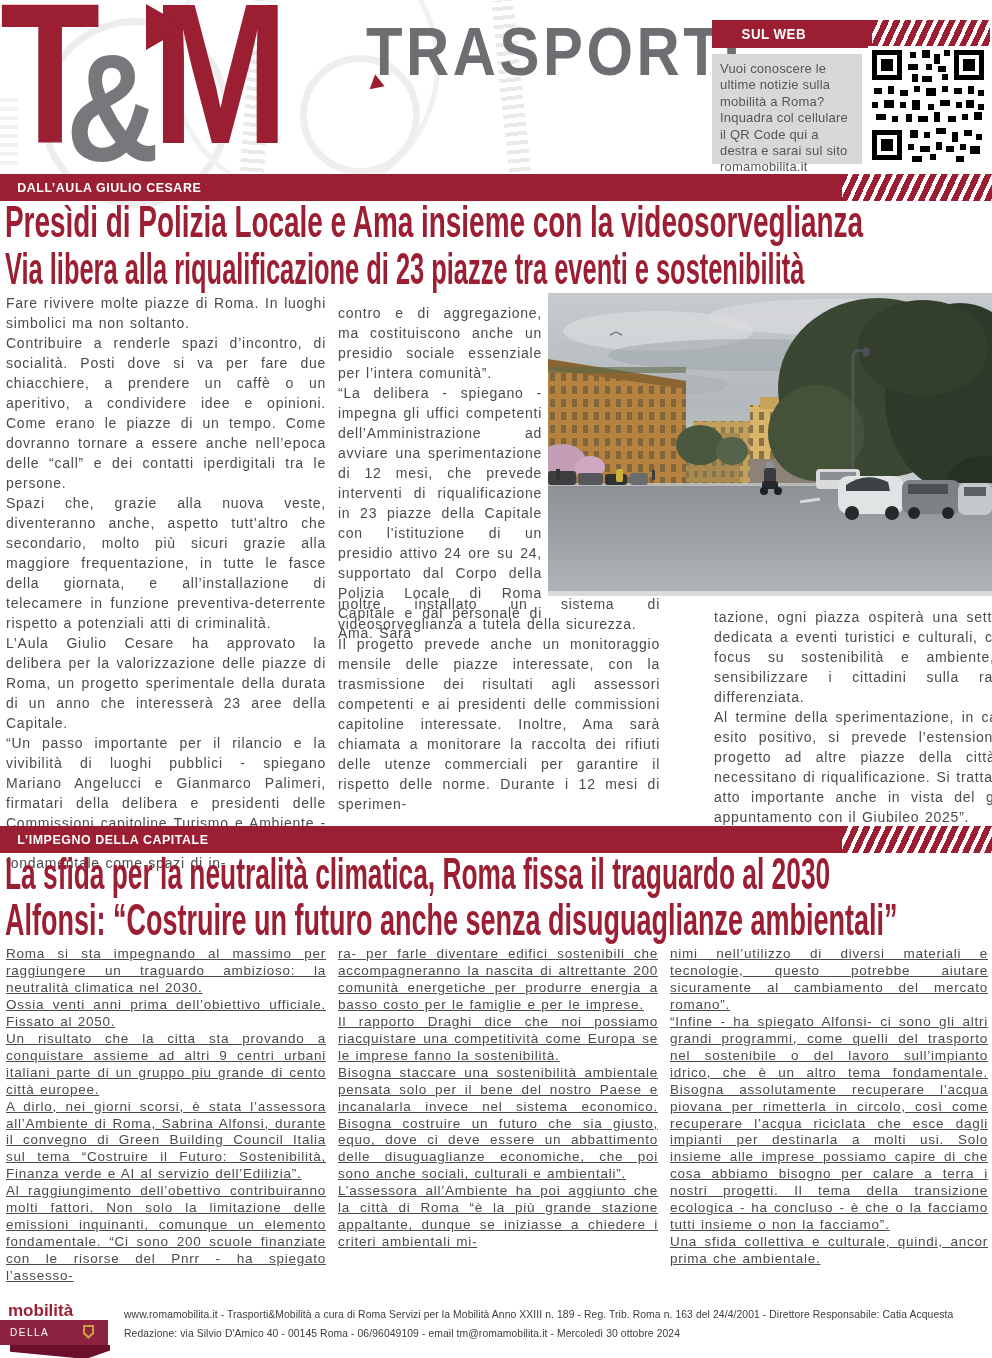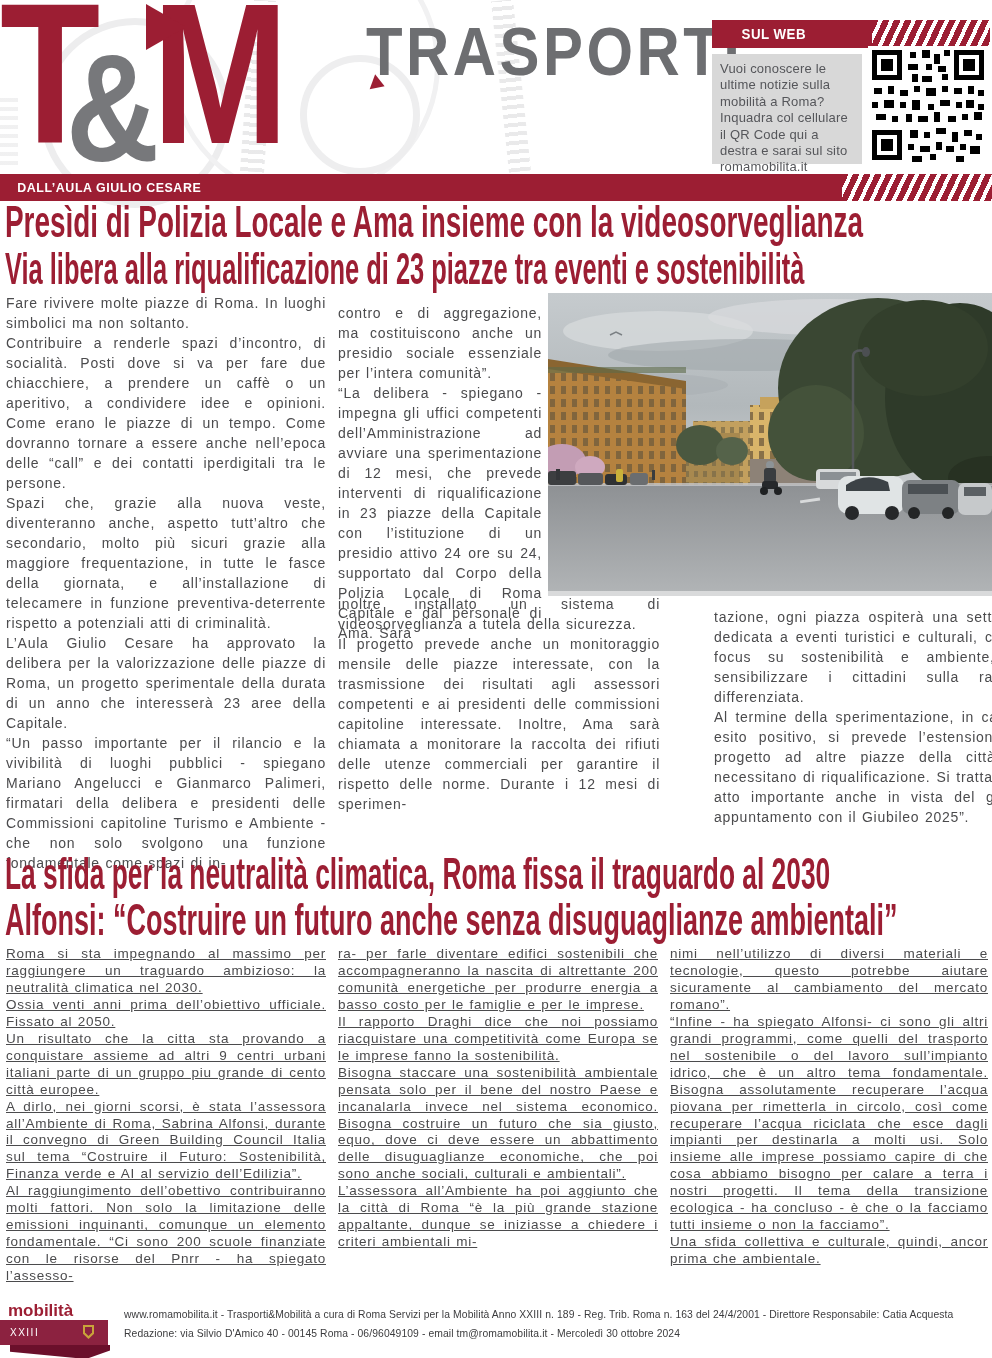--- a/index.html
+++ b/index.html
@@ -301,38 +301,42 @@
       <g>
         <circle cx="222" cy="172" r="4" fill="#8d9397"></circle>
         <rect x="216" y="175" width="12" height="15" rx="3" fill="#3a3d40"></rect>
         <rect x="214" y="188" width="16" height="8" rx="3" fill="#26282b"></rect>
         <circle cx="216" cy="198" r="4" fill="#1f2123"></circle>
           <circle cx="230" cy="198" r="4" fill="#1f2123"></circle>
       </g>
     </svg>
   </div>
 
+  <div id="bar2" class="bar">
+    <span class="kicker">L’IMPEGNO DELLA CAPITALE</span>
+    <span class="stripes"></span>
+  </div>
   <h1 id="h2a" class="headline" style="--sx:.585">La sfida per la neutralità climatica, Roma fissa il traguardo al 2030</h1>
   <h1 id="h2b" class="headline" style="--sx:.6">Alfonsi: “Costruire un futuro anche senza disuguaglianze ambientali”</h1>
 
   <p id="a2c1" class="coltext a2">Roma si sta impegnando al massimo per raggiungere un traguardo ambizioso: la neutralità climatica nel 2030.
 Ossia venti anni prima dell’obiettivo ufficiale. Fissato al 2050.
 Un risultato che la citta sta provando a conquistare assieme ad altri 9 centri urbani italiani parte di un gruppo piu grande di cento città europee.
 A dirlo, nei giorni scorsi, è stata l’assessora all’Ambiente di Roma, Sabrina Alfonsi, durante il convegno di Green Building Council Italia sul tema “Costruire il Futuro: Sostenibilità, Finanza verde e AI al servizio dell’Edilizia”.
 Al raggiungimento dell’obettivo contribuiranno molti fattori. Non solo la limitazione delle emissioni inquinanti, comunque un elemento fondamentale. “Ci sono 200 scuole finanziate con le risorse del Pnrr - ha spiegato l’assesso-</p>
   <p id="a2c2" class="coltext a2">ra- per farle diventare edifici sostenibili che accompagneranno la nascita di altrettante 200 comunità energetiche per produrre energia a basso costo per le famiglie e per le imprese.
 Il rapporto Draghi dice che noi possiamo riacquistare una competitività come Europa se le imprese fanno la sostenibilità.
 Bisogna staccare una sostenibilità ambientale pensata solo per il bene del nostro Paese e incanalarla invece nel sistema economico. Bisogna costruire un futuro che sia giusto, equo, dove ci deve essere un abbattimento delle disuguaglianze economiche, che poi sono anche sociali, culturali e ambientali”.
 L’assessora all’Ambiente ha poi aggiunto che la città di Roma “è la più grande stazione appaltante, dunque se iniziasse a chiedere i criteri ambientali mi-</p>
   <p id="a2c3" class="coltext a2">nimi nell’utilizzo di diversi materiali e tecnologie, questo potrebbe aiutare sicuramente al cambiamento del mercato romano”.
 “Infine - ha spiegato Alfonsi- ci sono gli altri grandi programmi, come quelli del trasporto nel sostenibile o del lavoro sull’impianto idrico, che è un altro tema fondamentale. Bisogna assolutamente recuperare l’acqua piovana per rimetterla in circolo, così come recuperare l’acqua riciclata che esce dagli impianti per destinarla a molti usi. Solo insieme alle imprese possiamo capire di che cosa abbiamo bisogno per calare a terra i nostri progetti. Il tema della transizione ecologica - ha concluso - è che o la facciamo tutti insieme o non la facciamo”.
 Una sfida collettiva e culturale, quindi, ancor prima che ambientale.</p>
 
   <div id="footer-logo-name">mobilità</div>
   <div id="footer-roma-box">
-    <span class="roma">XXIII</span>
+    <span class="roma">DELLA</span>
     <span class="shield"></span>
   </div>
   <div id="footer-ribbon"></div>
   <div id="footer-line1" class="footer-line">www.romamobilita.it - Trasporti&amp;Mobilità a cura di Roma Servizi per la Mobilità Anno XXIII n. 189 - Reg. Trib. Roma n. 163 del 24/4/2001 - Direttore Responsabile: Catia Acquesta</div>
   <div id="footer-line2" class="footer-line">Redazione: via Silvio D'Amico 40 - 00145 Roma - 06/96049109 - email tm@romamobilita.it - Mercoledì 30 ottobre 2024</div>
 
 </div>
 
 </body></html>

